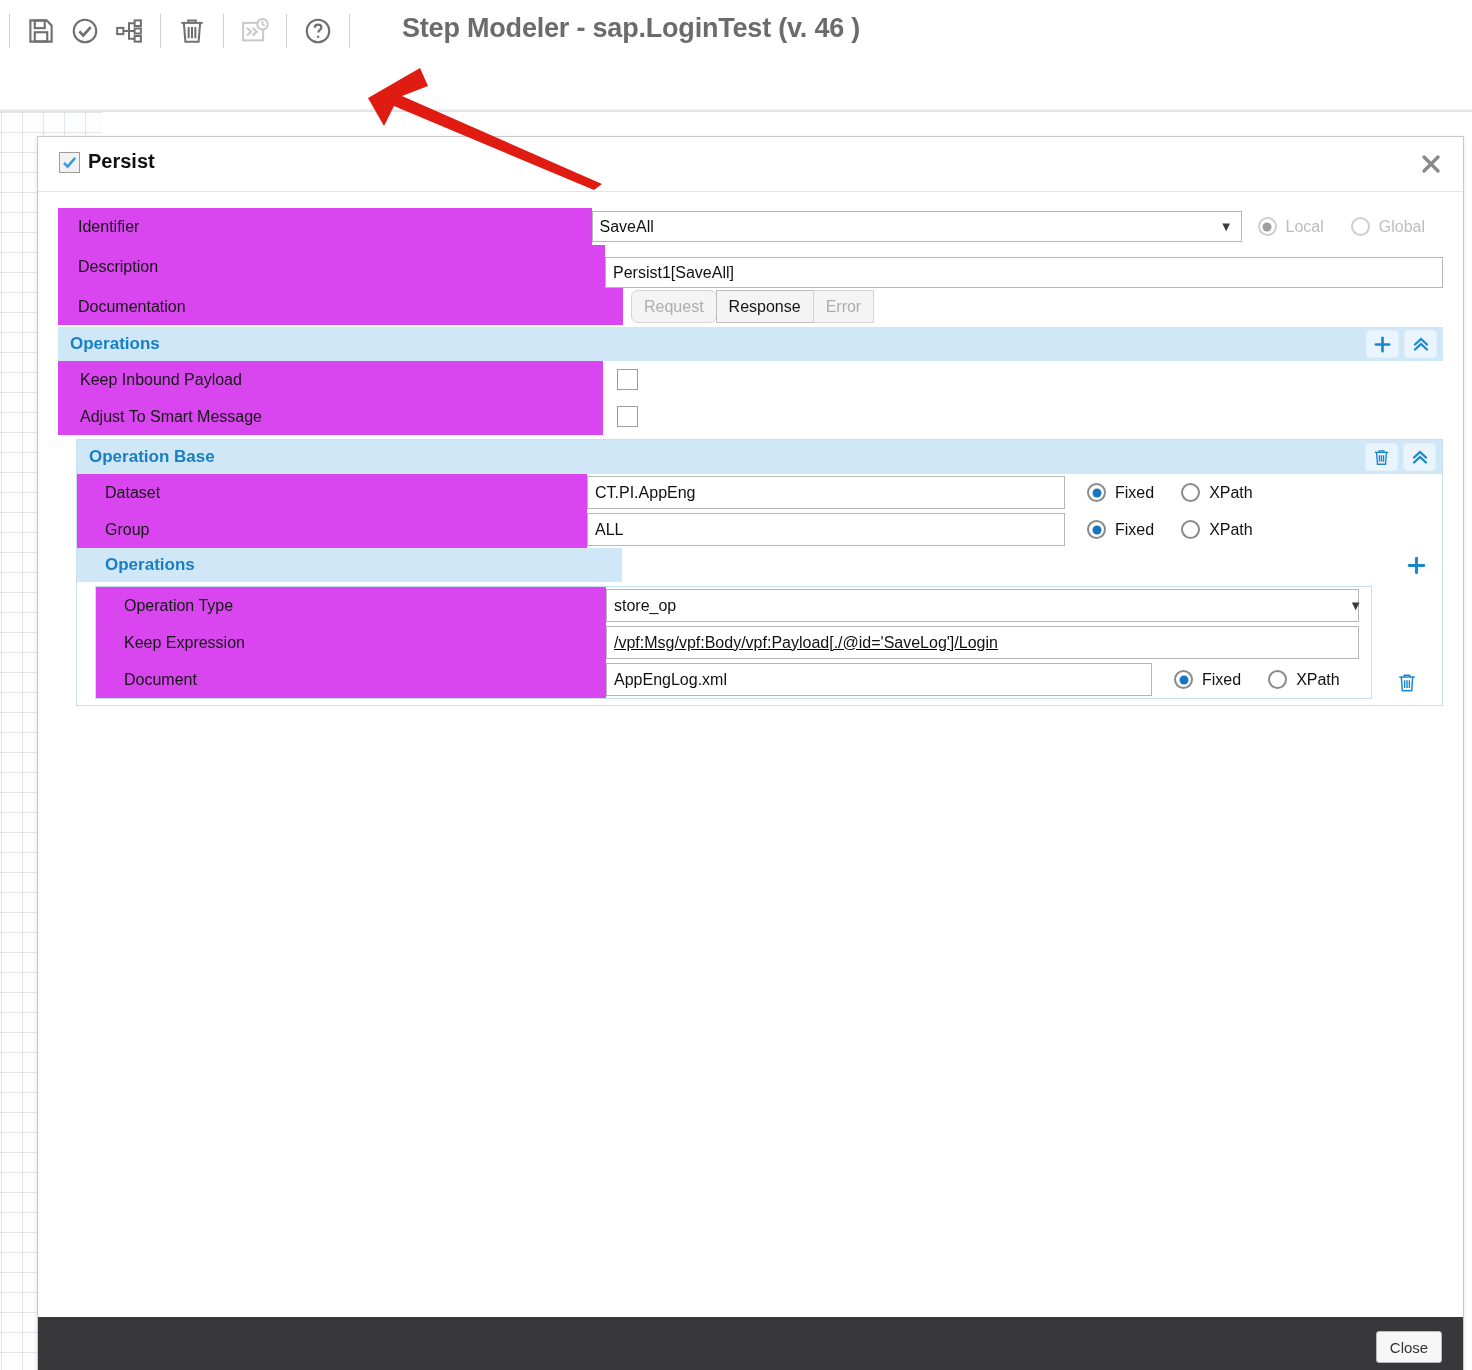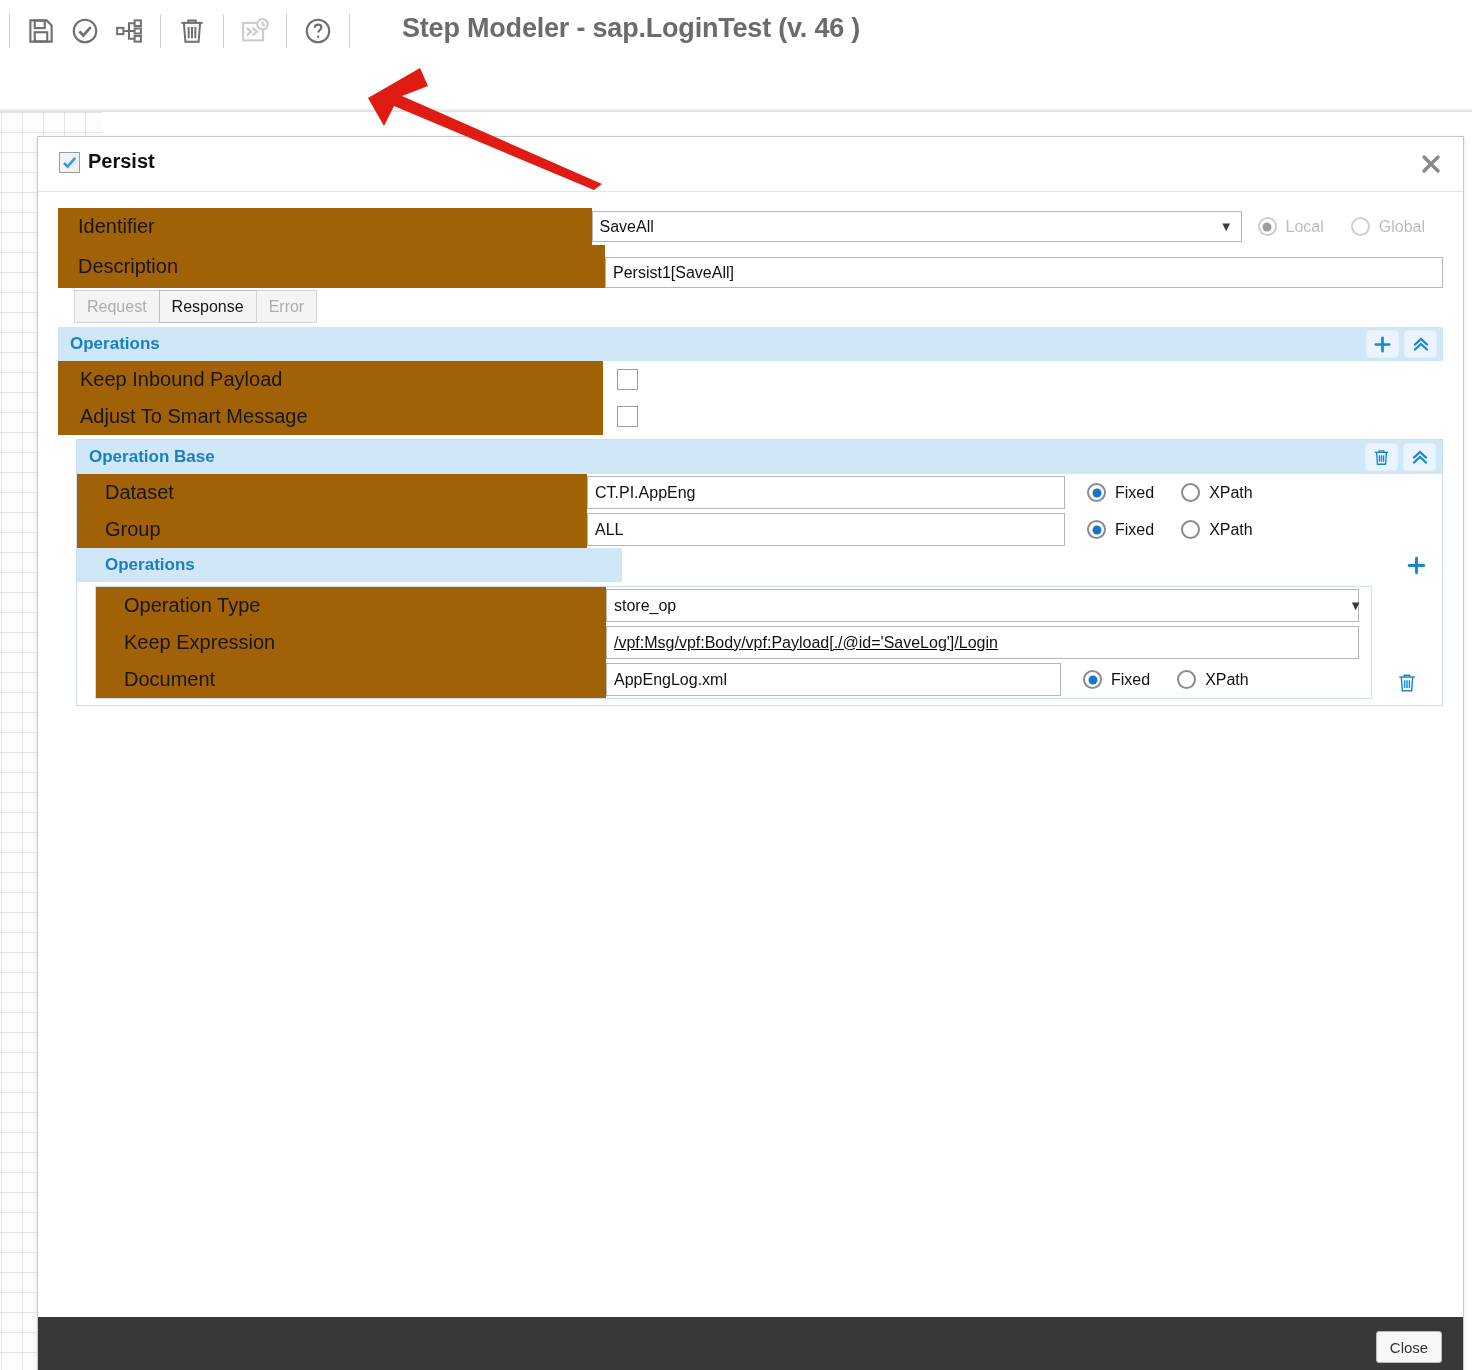--- a/index.html
+++ b/index.html
@@ -104,21 +104,21 @@
   .close-btn {
     position:absolute; right:21px; top:14px; width:66px; height:32px;
     background:#f7f7f7; border:1px solid #b9b9b9; border-radius:3px;
     font-size:15px; color:#333; cursor:pointer;
     display:flex; align-items:center; justify-content:center;
   }
 
   
   .frow { display:flex; align-items:stretch; min-height:37px; }
   .flabel {
-    background:#a16207; color:#161616; font-size:20px;
+    background:#d946ef; color:#161616; font-size:16px;
     display:flex; align-items:center; padding-left:20px;
   }
   .fval { background:#ffffff; display:flex; align-items:center; padding-left:9px; }
 
   .lvl0 .flabel { width:565px; }
   .lvl0 .fval   { width:820px; }
 
   input.txt {
     height:31px; border:1px solid #b6b6b6; background:#fff;
     font-family:"Liberation Sans", sans-serif; font-size:16px; color:#111;
@@ -130,21 +130,21 @@
     color:#3a3a3a; font-size:13px; pointer-events:none;
   }
 
   
   .doctabs { display:flex; }
   .doctab {
     height:33px; padding:0 12px; border:1px solid #d4d4d4;
     background:#f4f4f4; color:#adadad; font-size:16px;
     display:flex; align-items:center; margin-left:-1px; cursor:default;
   }
-  .doctab:first-child { margin-left:16px; }
+  .doctab:first-child { margin-left:8px;border-radius:7px; }
   .doctab.active { background:#f4f4f4; color:#161616; border-color:#bdbdbd; }
 
   
   .radiogrp { display:flex; align-items:center; gap:9px; }
   .radio { width:19px; height:19px; border-radius:50%; border:2px solid #8b8b8b; background:#fff; position:relative; }
   .radio.on::after {
     content:""; position:absolute; left:50%; top:50%; transform:translate(-50%,-50%);
     width:9px; height:9px; border-radius:50%; background:#1577c4;
   }
   .radio.dis { border-color:#cfcfcf; }
@@ -368,20 +368,21 @@
     </div>
 
     <div class="frow lvl0">
       <div class="flabel">Description</div>
       <div class="fval" style="width:auto; flex:1; padding-left:0;">
         <input class="txt" style="width: 838px; margin-top: 12px;" value="Persist1[SaveAll]">
       </div>
     </div>
 
     <div class="frow lvl0">
+      <div class="flabel">Documentation</div>
       <div class="fval" style="width:auto; flex:1; padding-left:0;">
         <div class="doctabs">
           <div class="doctab">Request</div>
           <div class="doctab active">Response</div>
           <div class="doctab">Error</div>
         </div>
       </div>
     </div>
 
     <div class="sechdr" style="margin-top:2px;">
@@ -489,21 +490,21 @@
           <div class="frow lvl2">
             <div class="flabel">Keep Expression</div>
             <div class="fval" style="padding-left:0;text-decoration:underline;">
               <input class="txt" style="width: 753px; height: 33px;" value="/vpf:Msg/vpf:Body/vpf:Payload[./@id='SaveLog']/Login">
             </div>
           </div>
 
           <div class="frow lvl2">
             <div class="flabel">Document</div>
             <div class="fval" style="padding-left:0;">
-              <input class="txt" style="width: 455px; height: 33px;" value="AppEngLog.xml">
+              <input class="txt" style="width: 546px; height: 33px;" value="AppEngLog.xml">
               <span class="radiogrp" style="margin-left:22px;">
                 <span class="radio on"></span>
                 <span class="rlabel">Fixed</span>
                 <span class="radio"></span>
                 <span class="rlabel">XPath</span>
               </span>
             </div>
           </div>
 
         </div>

